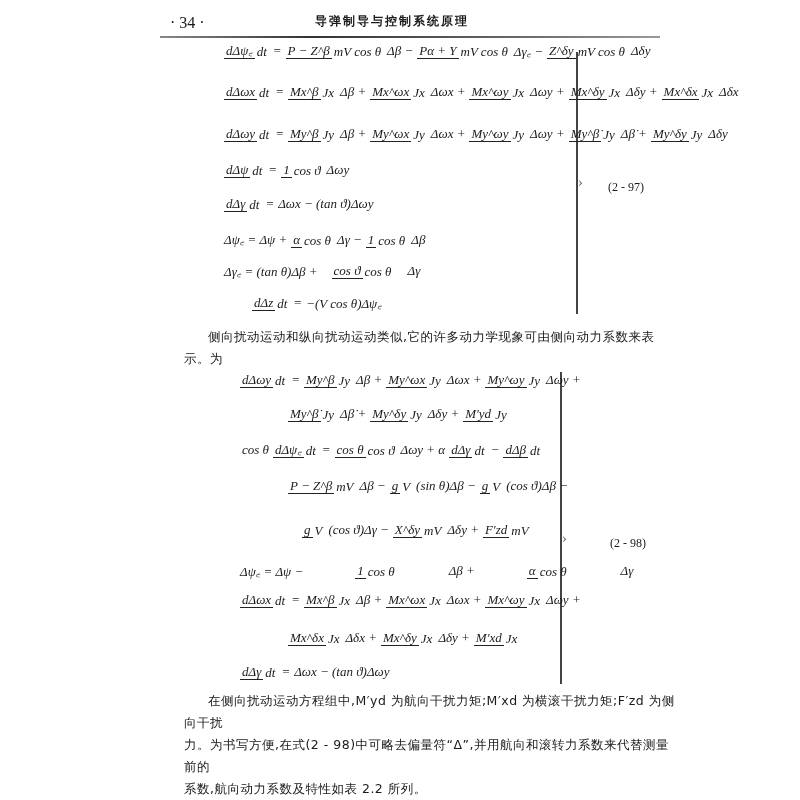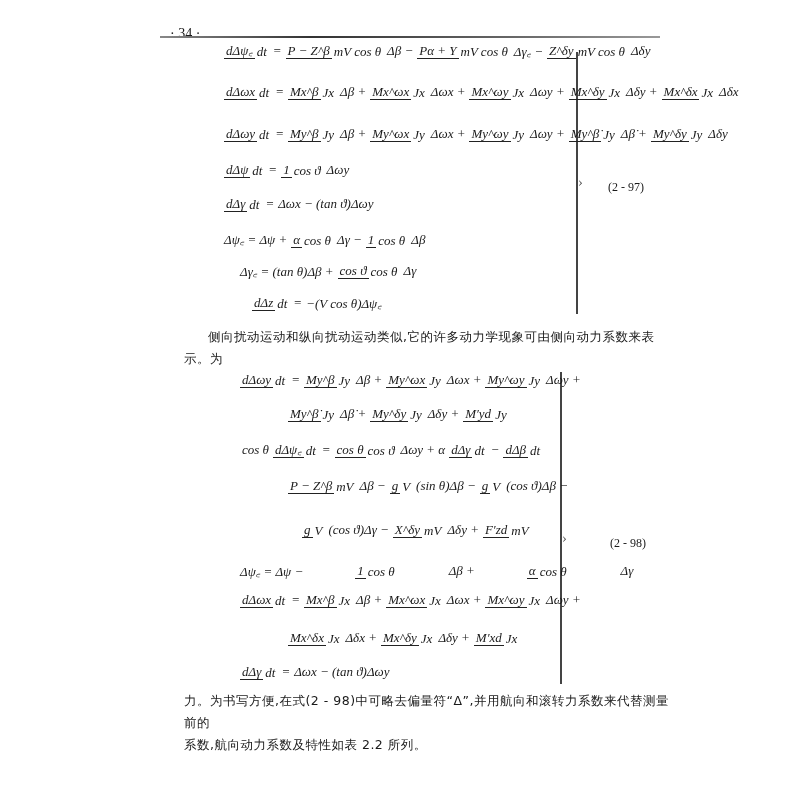--- a/index.html
+++ b/index.html
@@ -1,55 +1,57 @@
 <!DOCTYPE html>
 <html><head>
 <meta charset="utf-8">
 <style>
   html, body { margin:0; padding:0; background:#ffffff; }
   body { width:800px; height:800px; position:relative; overflow:hidden;
          font-family:"DejaVu Serif", "Liberation Serif", serif; color:#1a1a1a; }
   .header { position:absolute; top:14px; left:160px; width:500px; height:18px; }
-  .pagenum { position:absolute; left:10px; top:12px; font-size:14px; font-family:"Liberation Serif", serif; }
+  .pagenum { position:absolute; left:10px; top:0; font-size:16px; font-family:"Liberation Serif", serif; }
   .running-title { position:absolute; left:155px; top:-1px; font-size:12px; font-weight:bold; letter-spacing:2px; font-family:"DejaVu Sans", sans-serif; }
   .rule { position:absolute; top:36px; left:160px; width:500px; height:2px; background:linear-gradient(90deg,#888,#333 30%,#666 70%,#999); }
   .eq { position:absolute; font-family:"Liberation Serif", serif; font-size:13px; font-style:italic; white-space:nowrap; display:flex; align-items:center; }
   .frac { display:inline-flex; flex-direction:row; align-items:center; vertical-align:middle; margin:0 2px; }
   .frac .num { padding:0 2px; border-bottom:1px solid #222; line-height:15px; }
   .frac .den { padding:0 2px; line-height:15px; }
   .eq .t { margin:0 2px; }
   .brace { position:absolute; width:2px; background:#444; }
   .brace-tip { position:absolute; font-size:12px; color:#444; }
   .eqnum { position:absolute; font-family:Liberation Serif, serif; font-size:12px; }
   .para { position:absolute; left:184px; width:496px; font-family:"DejaVu Sans", sans-serif; font-size:12.5px; line-height:22px; letter-spacing:0.5px; }
   .indent { text-indent:24px; }
 </style>
 </head>
 <body>
 
 <div class="header">
   <span class="pagenum">· 34 ·</span>
+  <span class="running-title">导弹制导与控制系统原理</span>
 </div>
 <div class="rule"></div>
 
 <div id="eg1"></div>
 <div class="brace" style="left:576px; top:52px; height:262px;"></div>
 <span class="brace-tip" style="left:578px; top:176px;">›</span>
 <span class="eqnum" style="left:608px; top:180px;">(2 - 97)</span>
 
 <div class="para indent" style="top:326px;">
   <div>侧向扰动运动和纵向扰动运动类似,它的许多动力学现象可由侧向动力系数来表示。为</div>
 </div>
 
 <div id="eg2"></div>
 <div class="brace" style="left:560px; top:372px; height:312px;"></div>
 <span class="brace-tip" style="left:562px; top:532px;">›</span>
 <span class="eqnum" style="left:610px; top:536px;">(2 - 98)</span>
 
 <div class="para" style="top:690px;">
+  <div class="indent">在侧向扰动运动方程组中,M′yd 为航向干扰力矩;M′xd 为横滚干扰力矩;F′zd 为侧向干扰</div>
   <div>力。为书写方便,在式(2 - 98)中可略去偏量符“Δ”,并用航向和滚转力系数来代替测量前的</div>
   <div>系数,航向动力系数及特性如表 2.2 所列。</div>
 </div>
 
 <div class="eq" style="top: 42px; left: 222px;">
     <span class="frac">
       <span class="num">dΔψ꜀</span>
       <span class="den">dt</span>
     </span>
     <span class="t">=</span>
@@ -159,21 +161,21 @@
       <span class="num">α</span>
       <span class="den">cos θ</span>
     </span>
     <span class="t">Δγ −</span>
     <span class="frac">
       <span class="num">1</span>
       <span class="den">cos θ</span>
     </span>
     <span class="t">Δβ</span>
   </div>
-<div class="eq" style="top: 262px; left: 238px;">
+<div class="eq" style="top: 262px; left: 222px; gap: 10px;">
     <span class="t">Δγ꜀ = (tan θ)Δβ +</span>
     <span class="frac">
       <span class="num">cos ϑ</span>
       <span class="den">cos θ</span>
     </span>
     <span class="t">Δγ</span>
   </div>
 <div class="eq" style="top: 294px; left: 222px; margin-left: 28px;">
     <span class="frac">
       <span class="num">dΔz</span>

